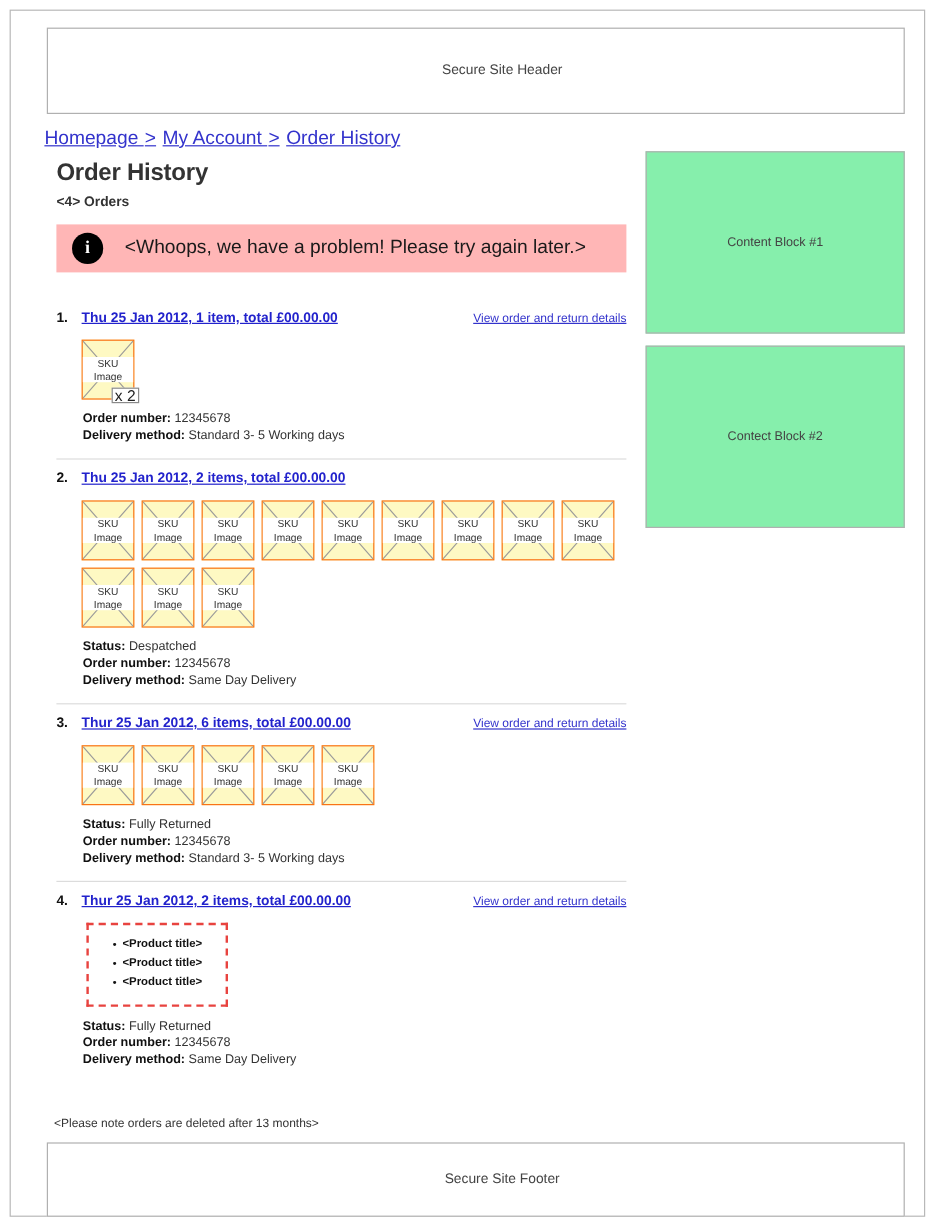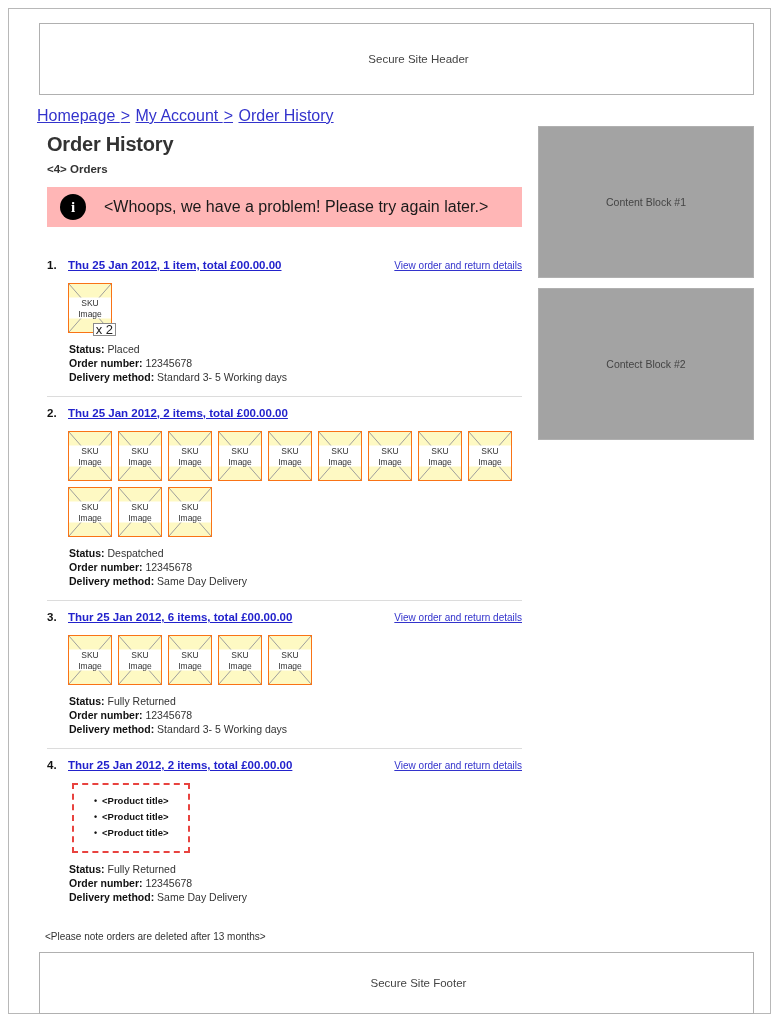--- a/index.html
+++ b/index.html
@@ -273,21 +273,21 @@
     position: absolute;
     left: 529px;
     width: 216px;
     border: 1px solid #b0b0b0;
     box-sizing: border-box;
     display: flex;
     align-items: center;
     justify-content: center;
     font-size: 10.5px;
     color: #444444;
-    background: #a3a3a3;
+    background: #86efac;
   }
   .rail-1 { top: 117px; height: 152px; }
   .rail-2 { top: 279px; height: 152px; }
 </style>
 </head>
 <body>
 
 <div class="page-frame">
  <div class="page-inner">
 
@@ -321,21 +321,20 @@
                 <line x1="44" y1="0" x2="0" y2="50" stroke="#9a9a9a" stroke-width="1"></line>
               </svg>
               <div class="thumb-label">
                 <div>SKU</div>
                 <div>Image</div>
               </div>
               <div class="qty-badge">x 2</div>
             </div>
           </div>
           <div class="meta">
-            <div class="meta-row"><span class="lbl">Status:</span><span class="val"> Placed</span></div>
             <div class="meta-row"><span class="lbl">Order number:</span><span class="val"> 12345678</span></div>
             <div class="meta-row"><span class="lbl">Delivery method:</span><span class="val"> Standard 3- 5 Working days</span></div>
           </div>
         </div>
         <div class="order">
           <div class="order-head">
             <span class="order-num">2.</span>
             <a class="order-link" href="#">Thu 25 Jan 2012, 2 items, total £00.00.00</a>
           </div>
           <div class="thumbs">

